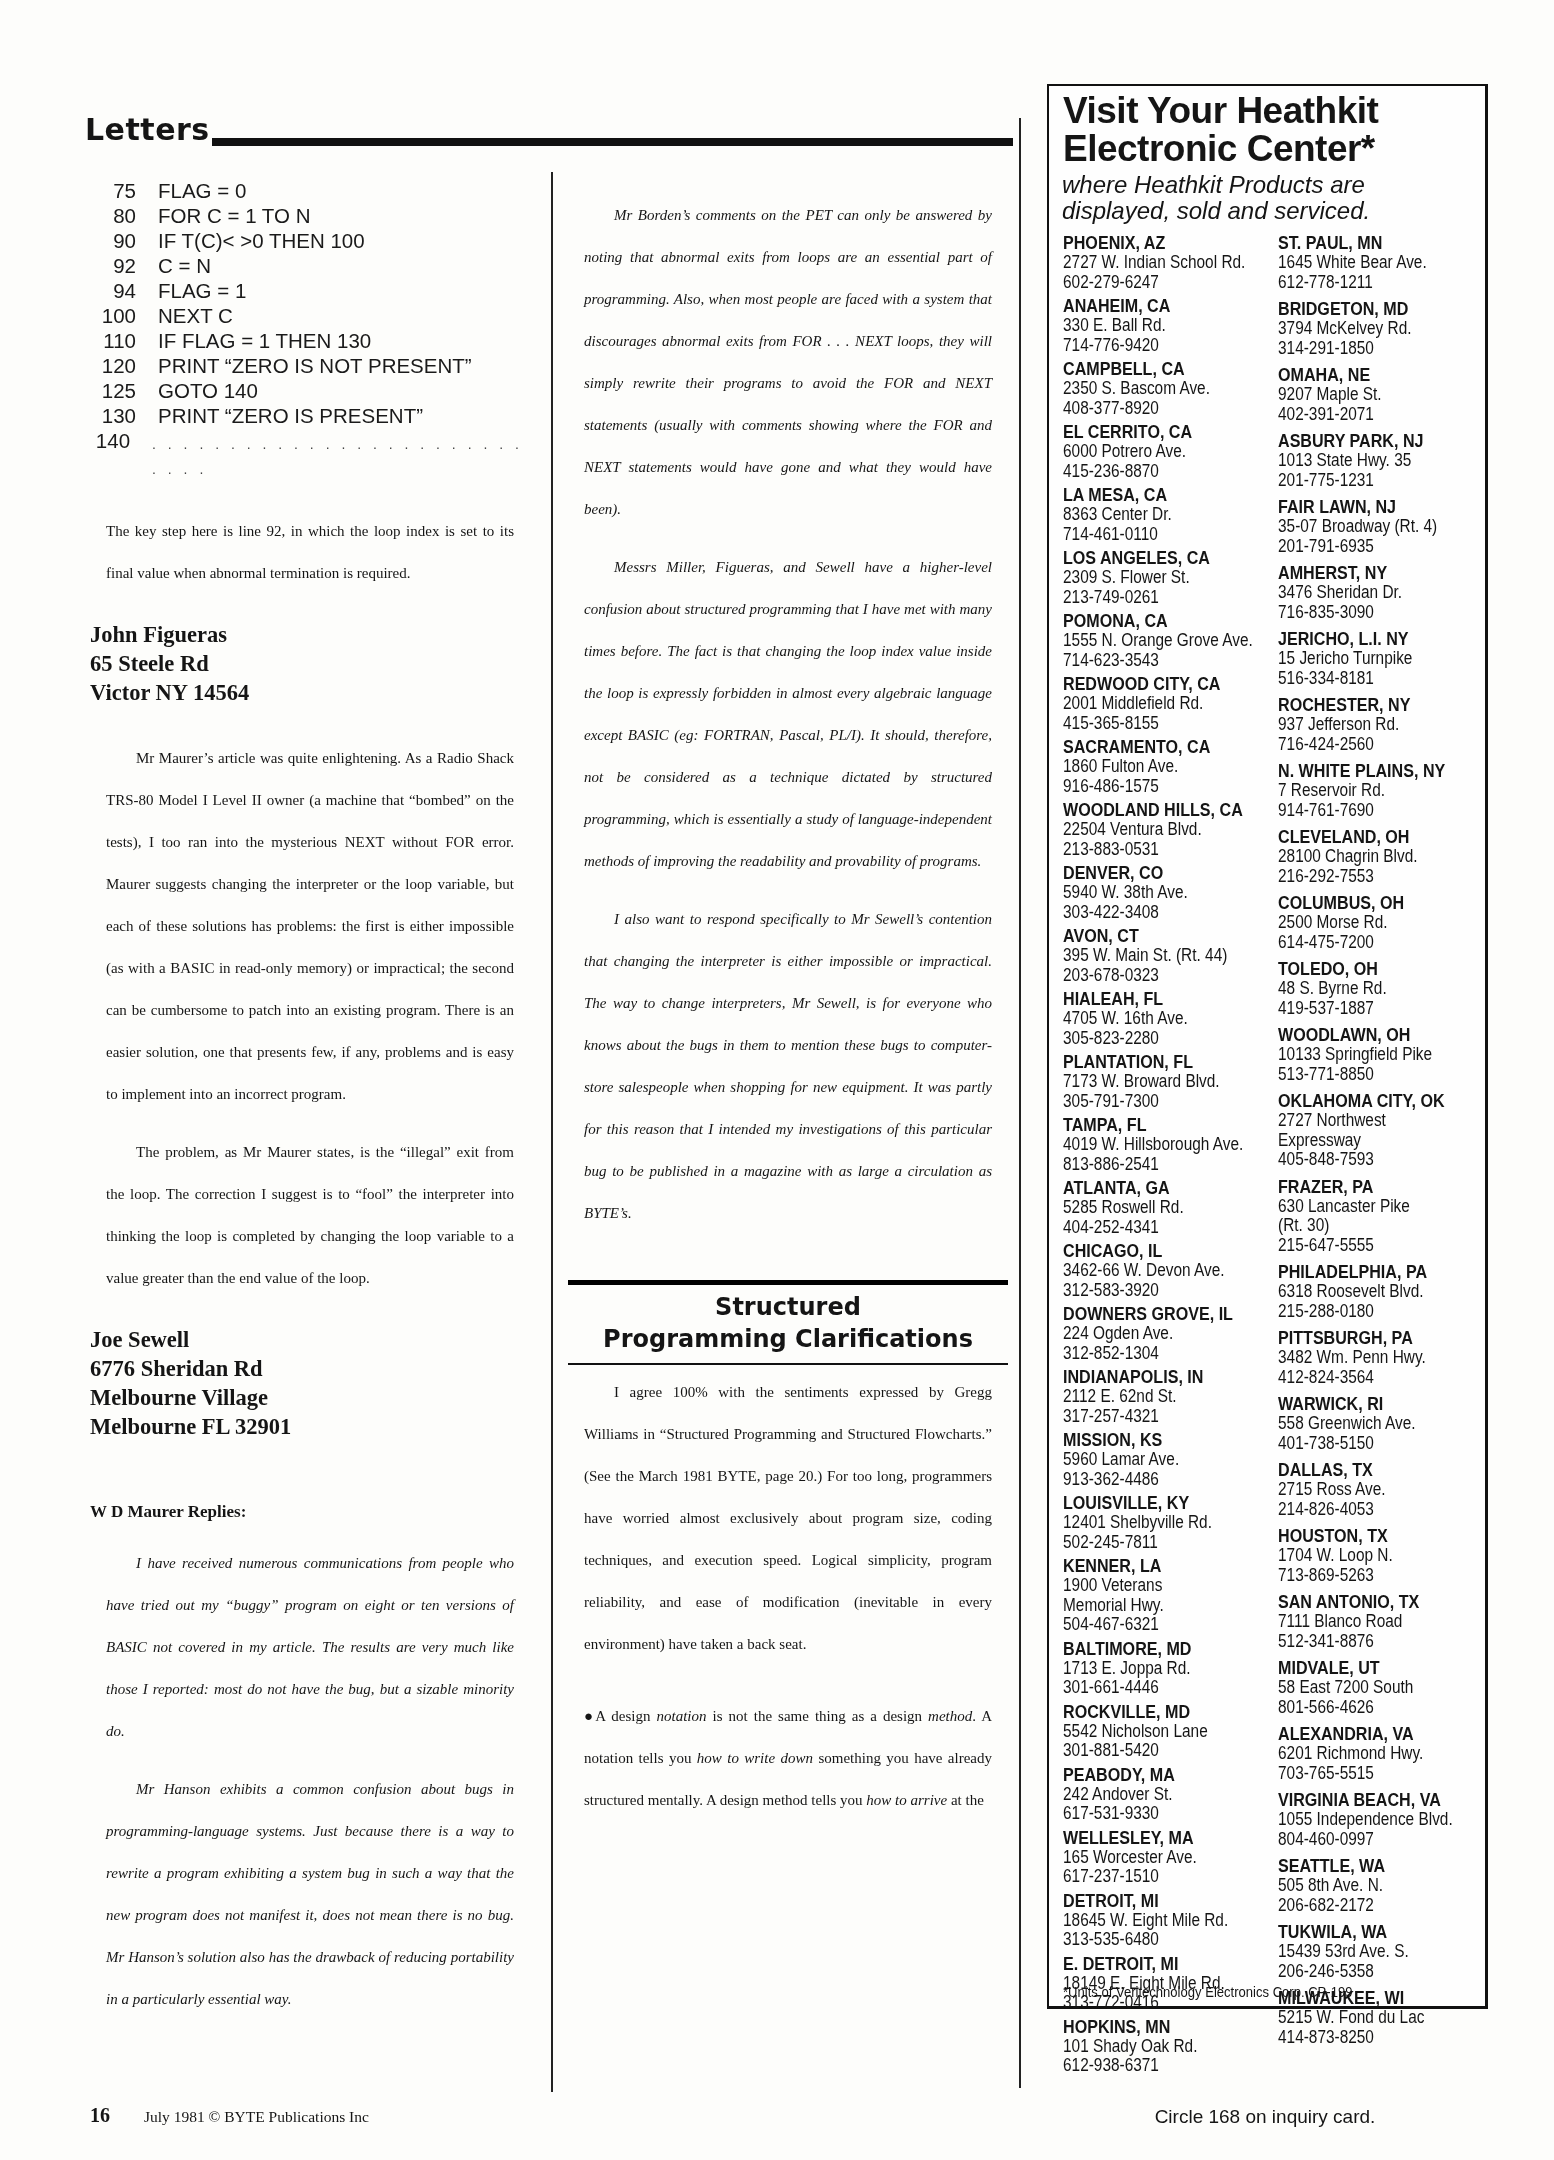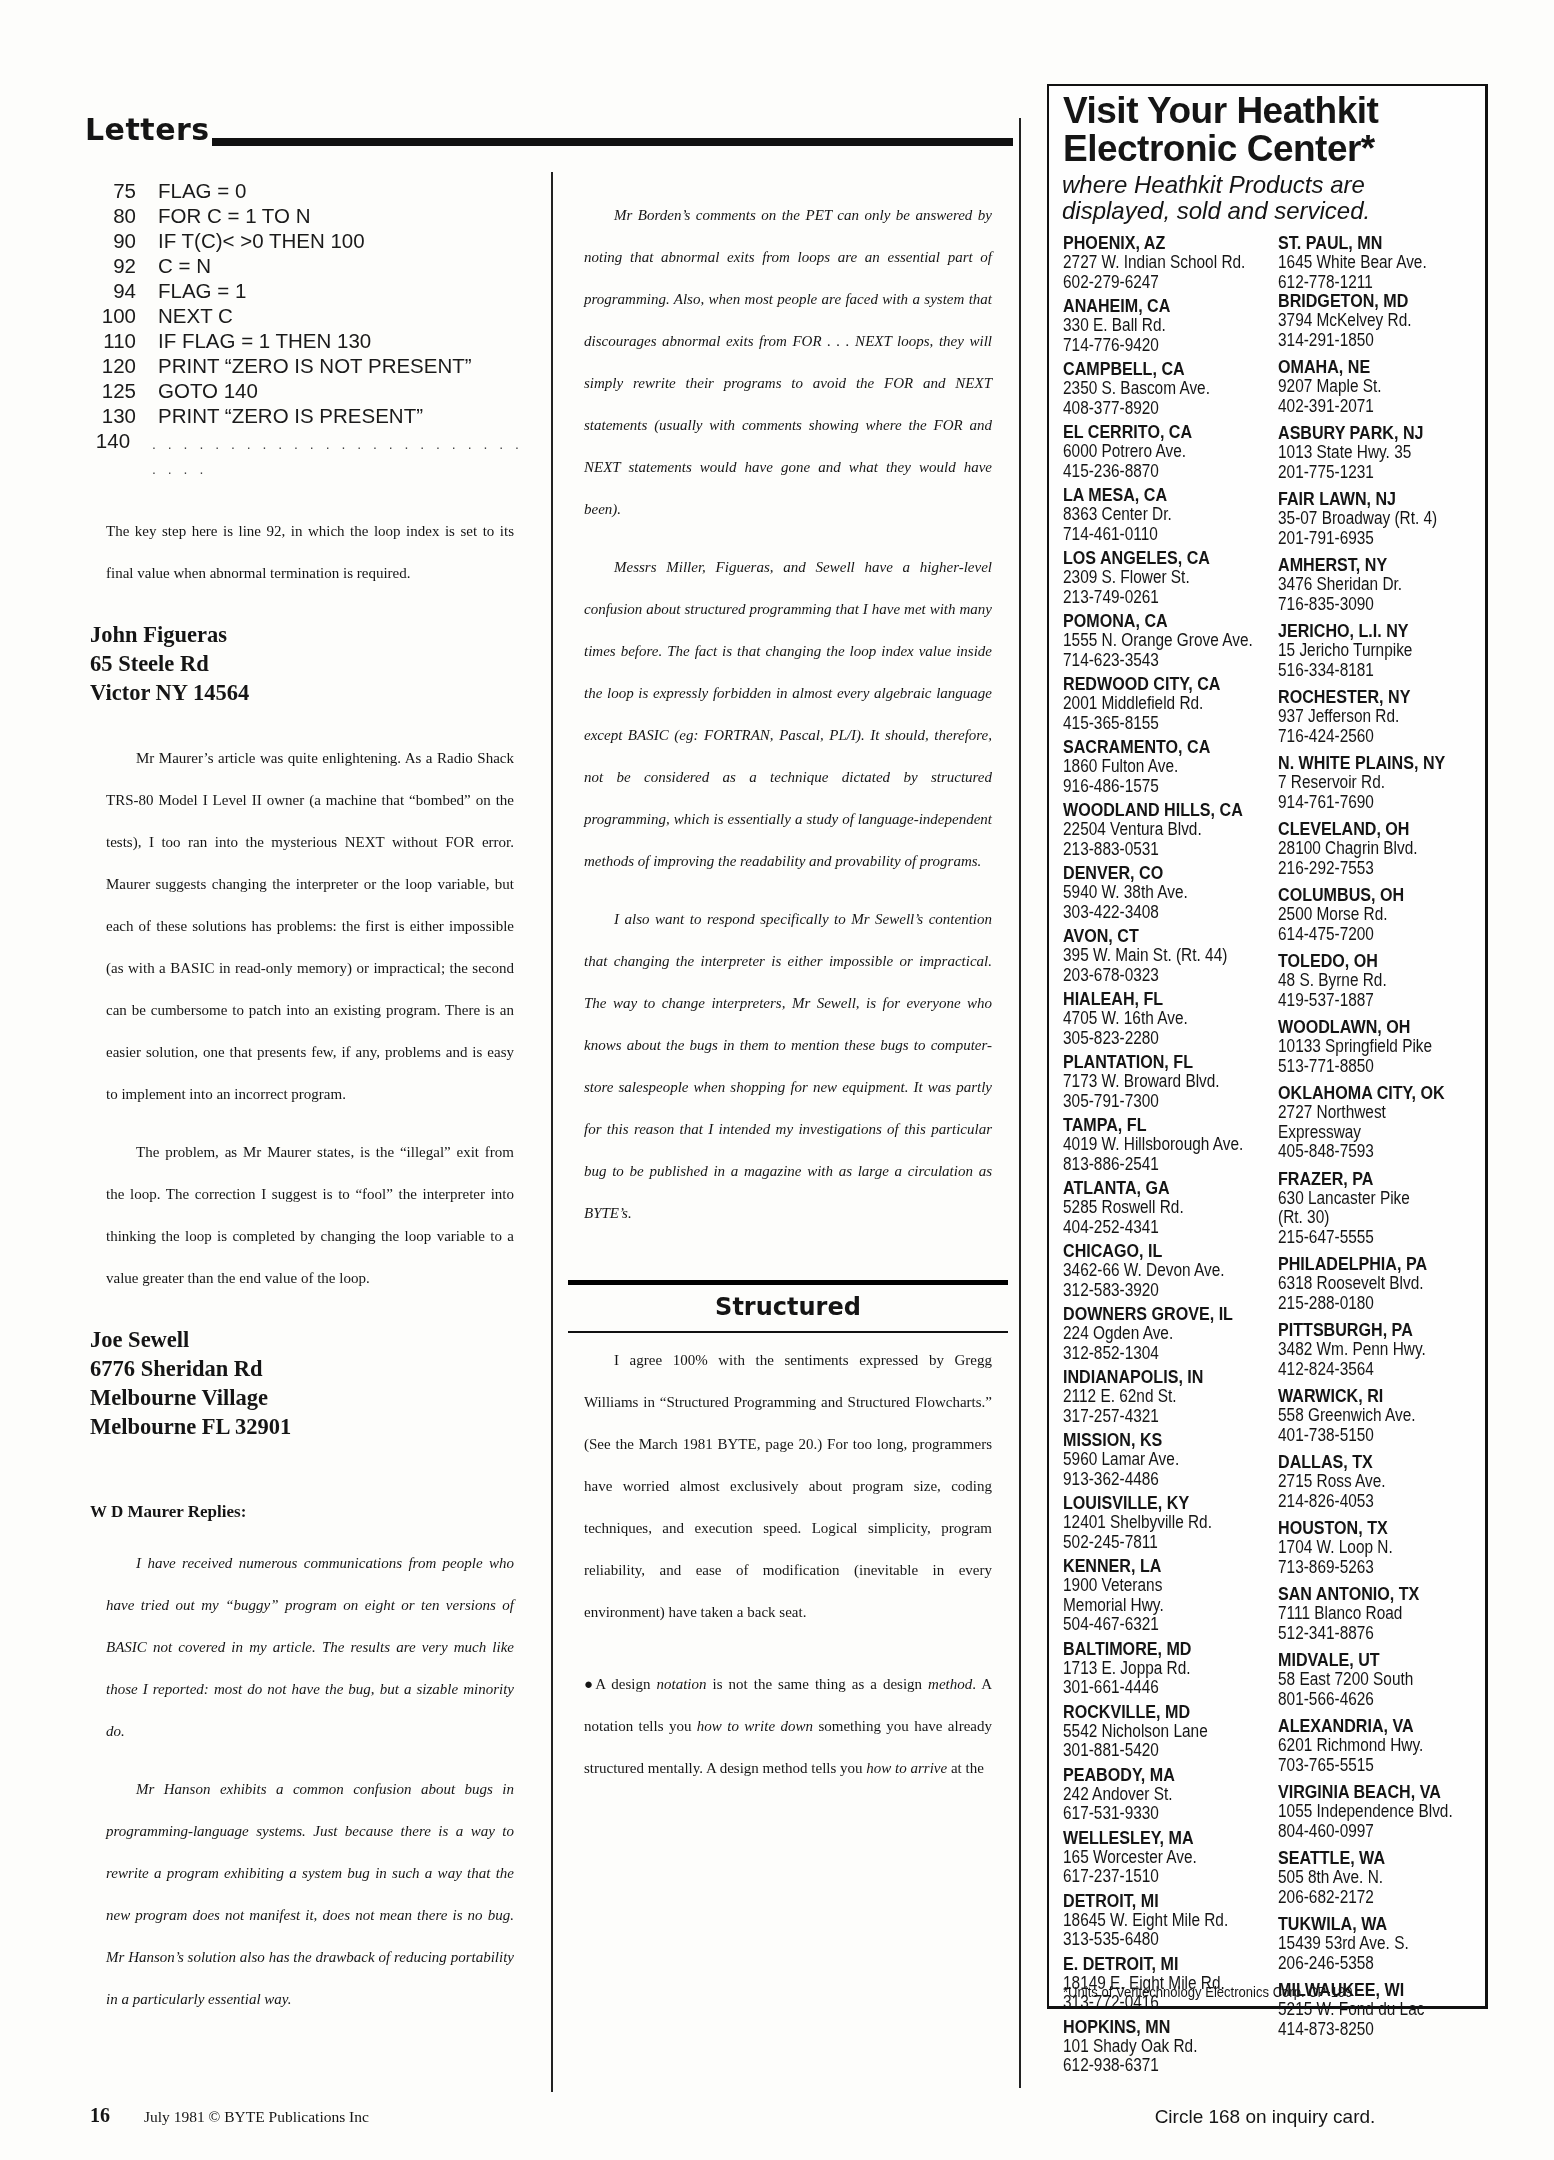--- a/index.html
+++ b/index.html
@@ -129,20 +129,21 @@
   <p class="para indent italic">Mr Hanson exhibits a common confusion about bugs in programming-language systems. Just because there is a way to rewrite a program exhibiting a system bug in such a way that the new program does not manifest it, does not mean there is no bug. Mr Hanson’s solution also has the drawback of reducing portability in a particularly essential way.</p>
 </div>
 
 <div class="col2">
   <p class="para indent italic">Mr Borden’s comments on the PET can only be answered by noting that abnormal exits from loops are an essential part of programming. Also, when most people are faced with a system that discourages abnormal exits from FOR . . . NEXT loops, they will simply rewrite their programs to avoid the FOR and NEXT statements (usually with comments showing where the FOR and NEXT statements would have gone and what they would have been).</p>
   <p class="para indent italic">Messrs Miller, Figueras, and Sewell have a higher-level confusion about structured programming that I have met with many times before. The fact is that changing the loop index value inside the loop is expressly forbidden in almost every algebraic language except BASIC (eg: FORTRAN, Pascal, PL/I). It should, therefore, not be considered as a technique dictated by structured programming, which is essentially a study of language-independent methods of improving the readability and provability of programs.</p>
   <p class="para indent italic">I also want to respond specifically to Mr Sewell’s contention that changing the interpreter is either impossible or impractical. The way to change interpreters, Mr Sewell, is for everyone who knows about the bugs in them to mention these bugs to computer-store salespeople when shopping for new equipment. It was partly for this reason that I intended my investigations of this particular bug to be published in a magazine with as large a circulation as BYTE’s.</p>
 
   <div class="sectbox">
     <div class="sect-title">Structured</div>
+    <div class="sect-title">Programming Clarifications</div>
   </div>
 
   <p class="para indent" style="margin-top:6px;">I agree 100% with the sentiments expressed by Gregg Williams in “Structured Programming and Structured Flowcharts.” (See the March 1981 BYTE, page 20.) For too long, programmers have worried almost exclusively about program size, coding techniques, and execution speed. Logical simplicity, program reliability, and ease of modification (inevitable in every environment) have taken a back seat.</p>
 
   <p class="para" style="margin-top:30px;"><span>●</span><span>A design </span><em>notation</em><span> is not the same thing as a design </span><em>method</em><span>. A notation tells you </span><em>how to write down</em><span> something you have already structured mentally. A design method tells you </span><em>how to arrive</em><span> at the</span></p>
 </div>
 
 <div class="ad">
   <div class="ad-title">
     <div>Visit Your Heathkit</div>
@@ -295,21 +296,21 @@
           <div class="loc-line">18149 E. Eight Mile Rd.</div>
           <div class="loc-line">313-772-0416</div>
         </div>
         <div class="loc">
           <div class="loc-city">HOPKINS, MN</div>
           <div class="loc-line">101 Shady Oak Rd.</div>
           <div class="loc-line">612-938-6371</div>
         </div>
       </div>
     <div class="ad-col right" id="ad-right">
-        <div class="loc" style="margin-bottom: 0;">
+        <div class="loc" style="margin-bottom: 8px;">
           <div class="loc-city">ST. PAUL, MN</div>
           <div class="loc-line">1645 White Bear Ave.</div>
           <div class="loc-line">612-778-1211</div>
         </div>
         <div class="loc" style="margin-bottom: 8px;">
           <div class="loc-city">BRIDGETON, MD</div>
           <div class="loc-line">3794 McKelvey Rd.</div>
           <div class="loc-line">314-291-1850</div>
         </div>
         <div class="loc" style="margin-bottom: 8px;">

